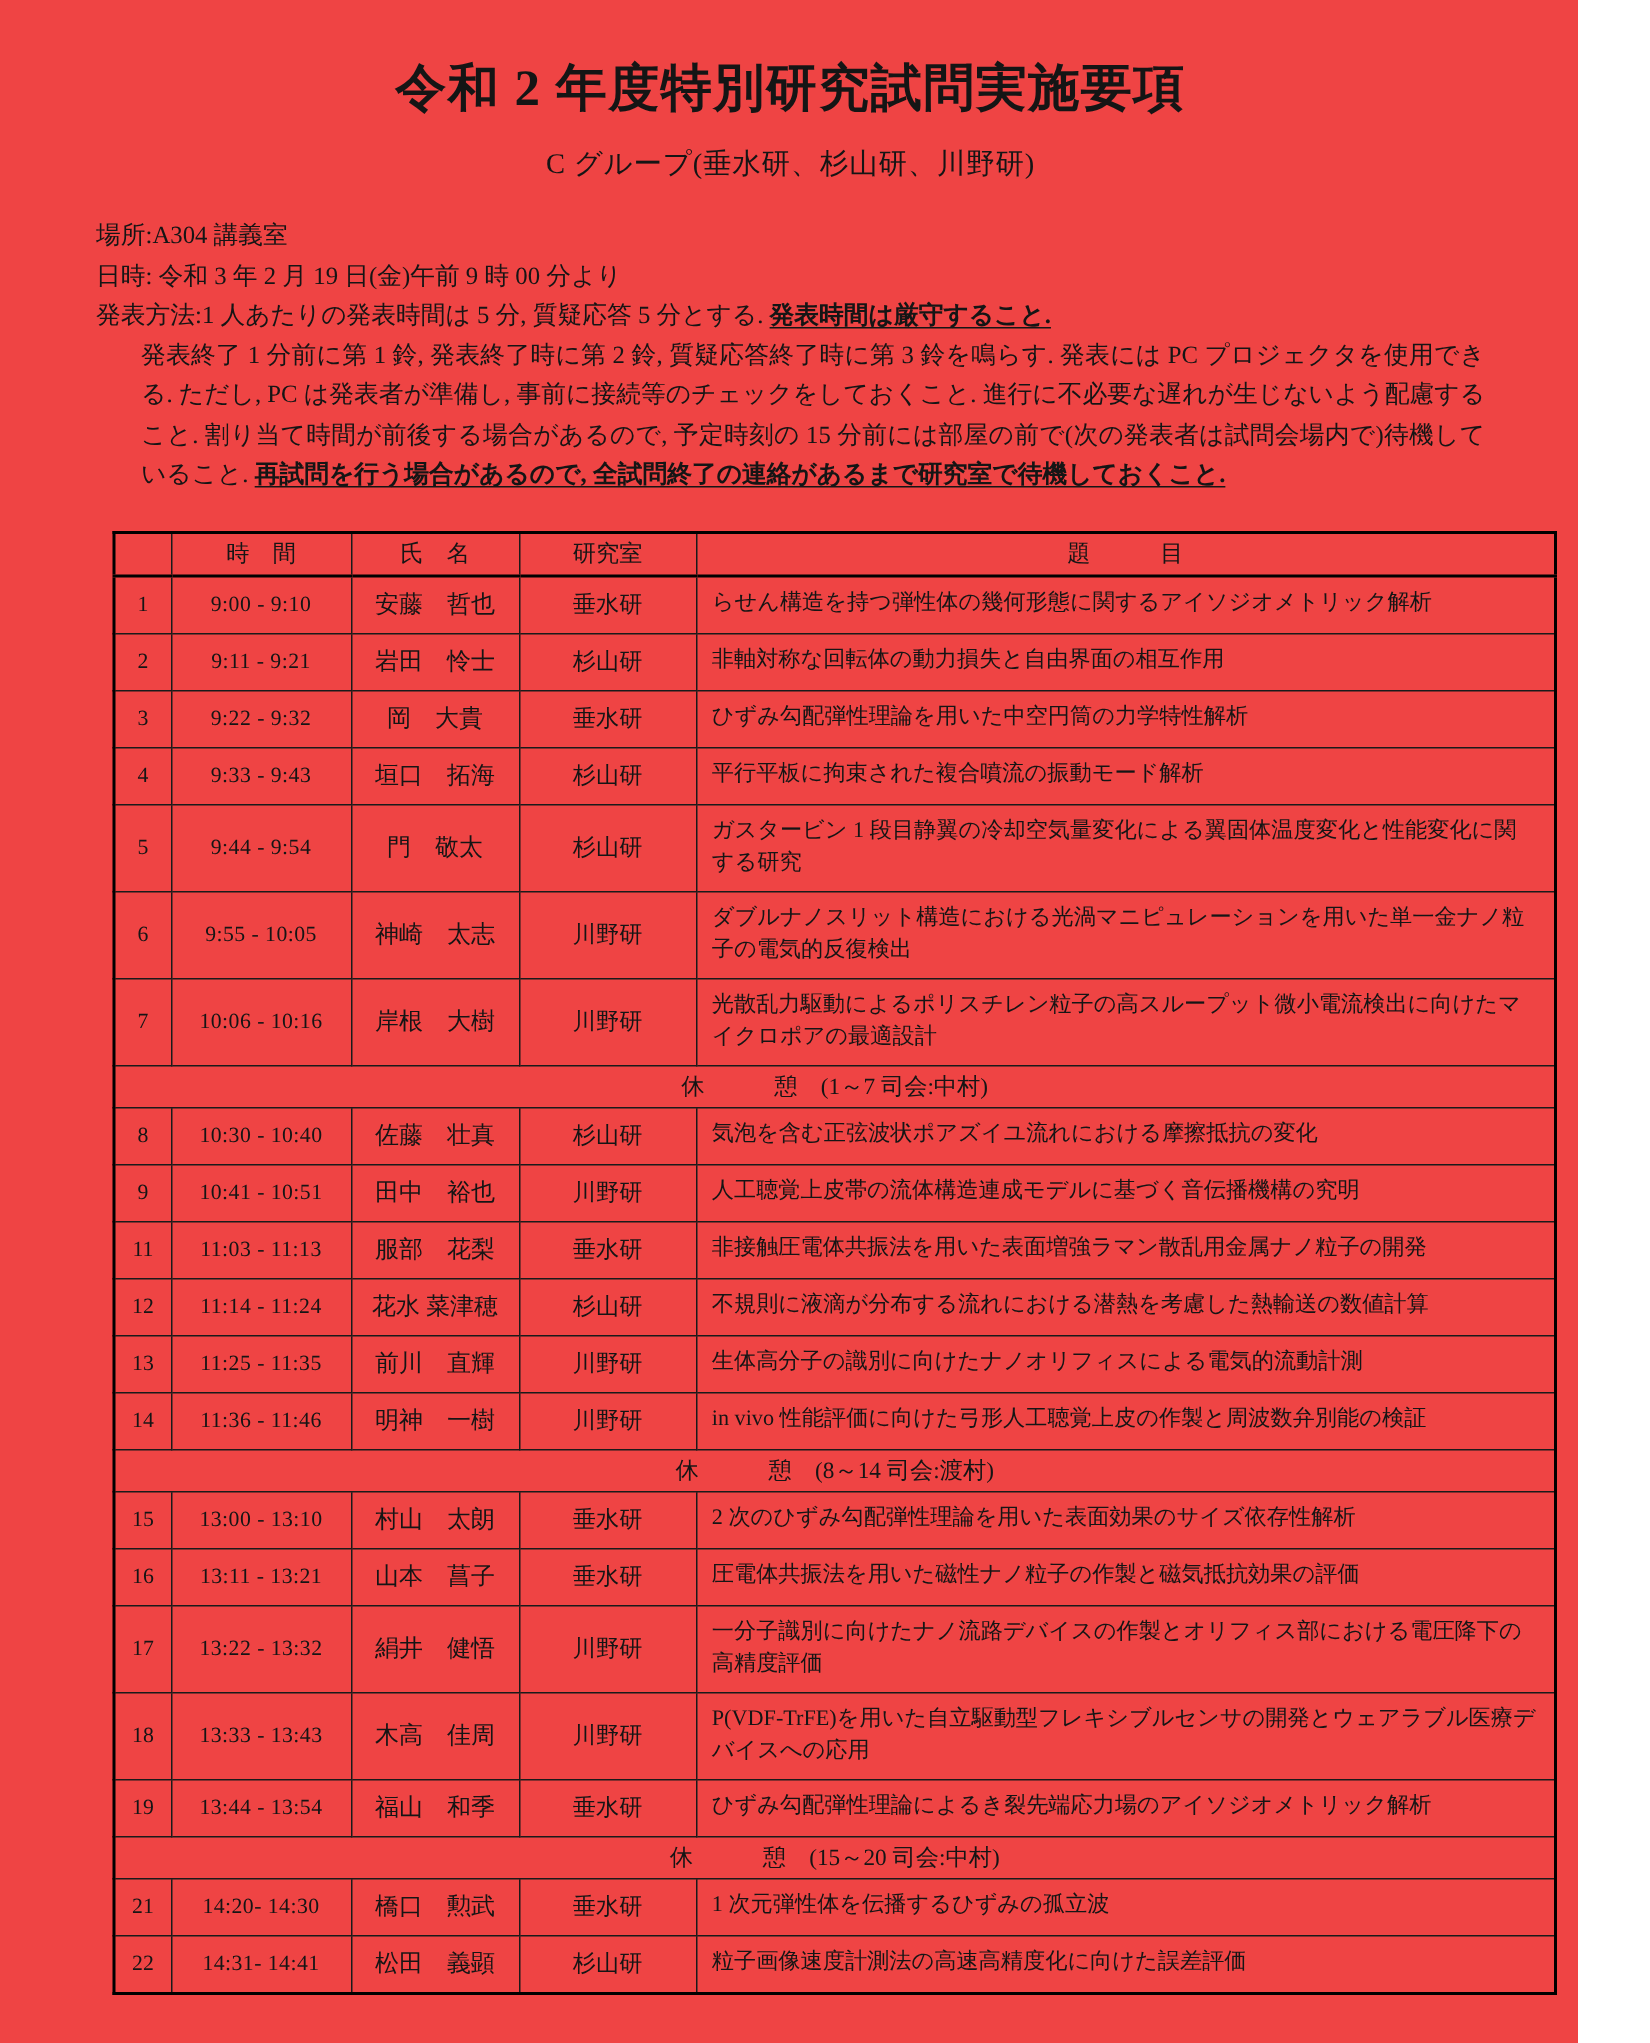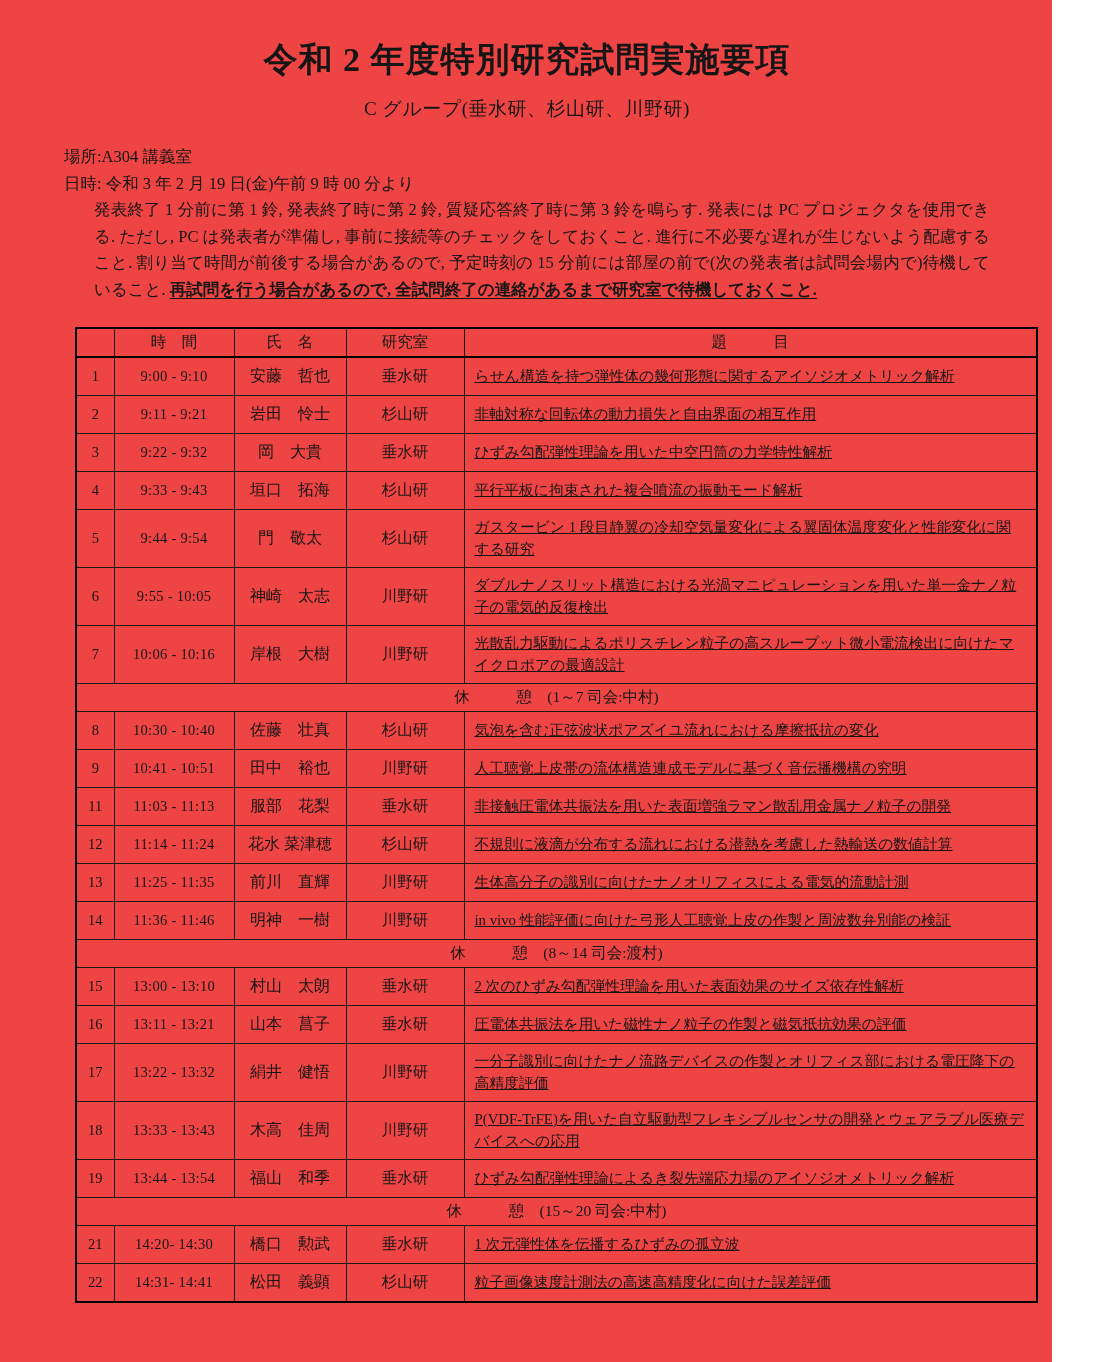--- a/index.html
+++ b/index.html
@@ -63,40 +63,41 @@
     font-weight: normal;
     font-size: 15.5px;
     padding: 3px 2px;
     text-align: center;
     border-bottom: 2.5px solid #000;
   }
   td.cell-no   { text-align: center; font-size: 14.5px; padding: 8px 2px; }
   td.cell-time { text-align: center; font-size: 14.5px; padding: 8px 2px; letter-spacing: 0.3px; }
   td.cell-name { text-align: center; font-size: 16px;   padding: 8px 2px; }
   td.cell-lab  { text-align: center; font-size: 15.5px; padding: 8px 2px; margin-left: 12px; }
-  td.cell-title{ text-align: left;   font-size: 14.8px; padding: 7px 10px; line-height: 21.5px; text-decoration: underline; }
+  td.cell-title{ text-align: left;   font-size: 14.8px; padding: 7px 10px; line-height: 21.5px; }
   td.break-cell{
     text-align: center;
     font-size: 15.5px;
     padding: 3px 0;
   }
 </style>
 </head>
 <body>
 
 <div class="page">
 
   <h1 class="doc-title">令和 2 年度特別研究試問実施要項</h1>
 
   <div class="doc-subtitle">C グループ(垂水研、杉山研、川野研)</div>
 
   <div class="meta-line">場所:A304 講義室</div>
 
   <div class="meta-line">日時: 令和 3 年 2 月 19 日(金)午前 9 時 00 分より</div>
 
+  <div class="meta-line"><span>発表方法:1 人あたりの発表時間は 5 分, 質疑応答 5 分とする. </span><span class="emph">発表時間は厳守すること. </span></div>
 
   <div class="notes"><span>発表終了 1 分前に第 1 鈴, 発表終了時に第 2 鈴, 質疑応答終了時に第 3 鈴を鳴らす. 発表には PC プロジェクタを使用できる. ただし, PC は発表者が準備し, 事前に接続等のチェックをしておくこと. 進行に不必要な遅れが生じないよう配慮すること. 割り当て時間が前後する場合があるので, 予定時刻の 15 分前には部屋の前で(次の発表者は試問会場内で)待機していること. </span><span class="emph">再試問を行う場合があるので, 全試問終了の連絡があるまで研究室で待機しておくこと. </span></div>
 
   <table class="schedule">
     <colgroup>
       <col style="width:38px">
       <col style="width:120px">
       <col style="width:112px">
       <col style="width:118px">
       <col>

